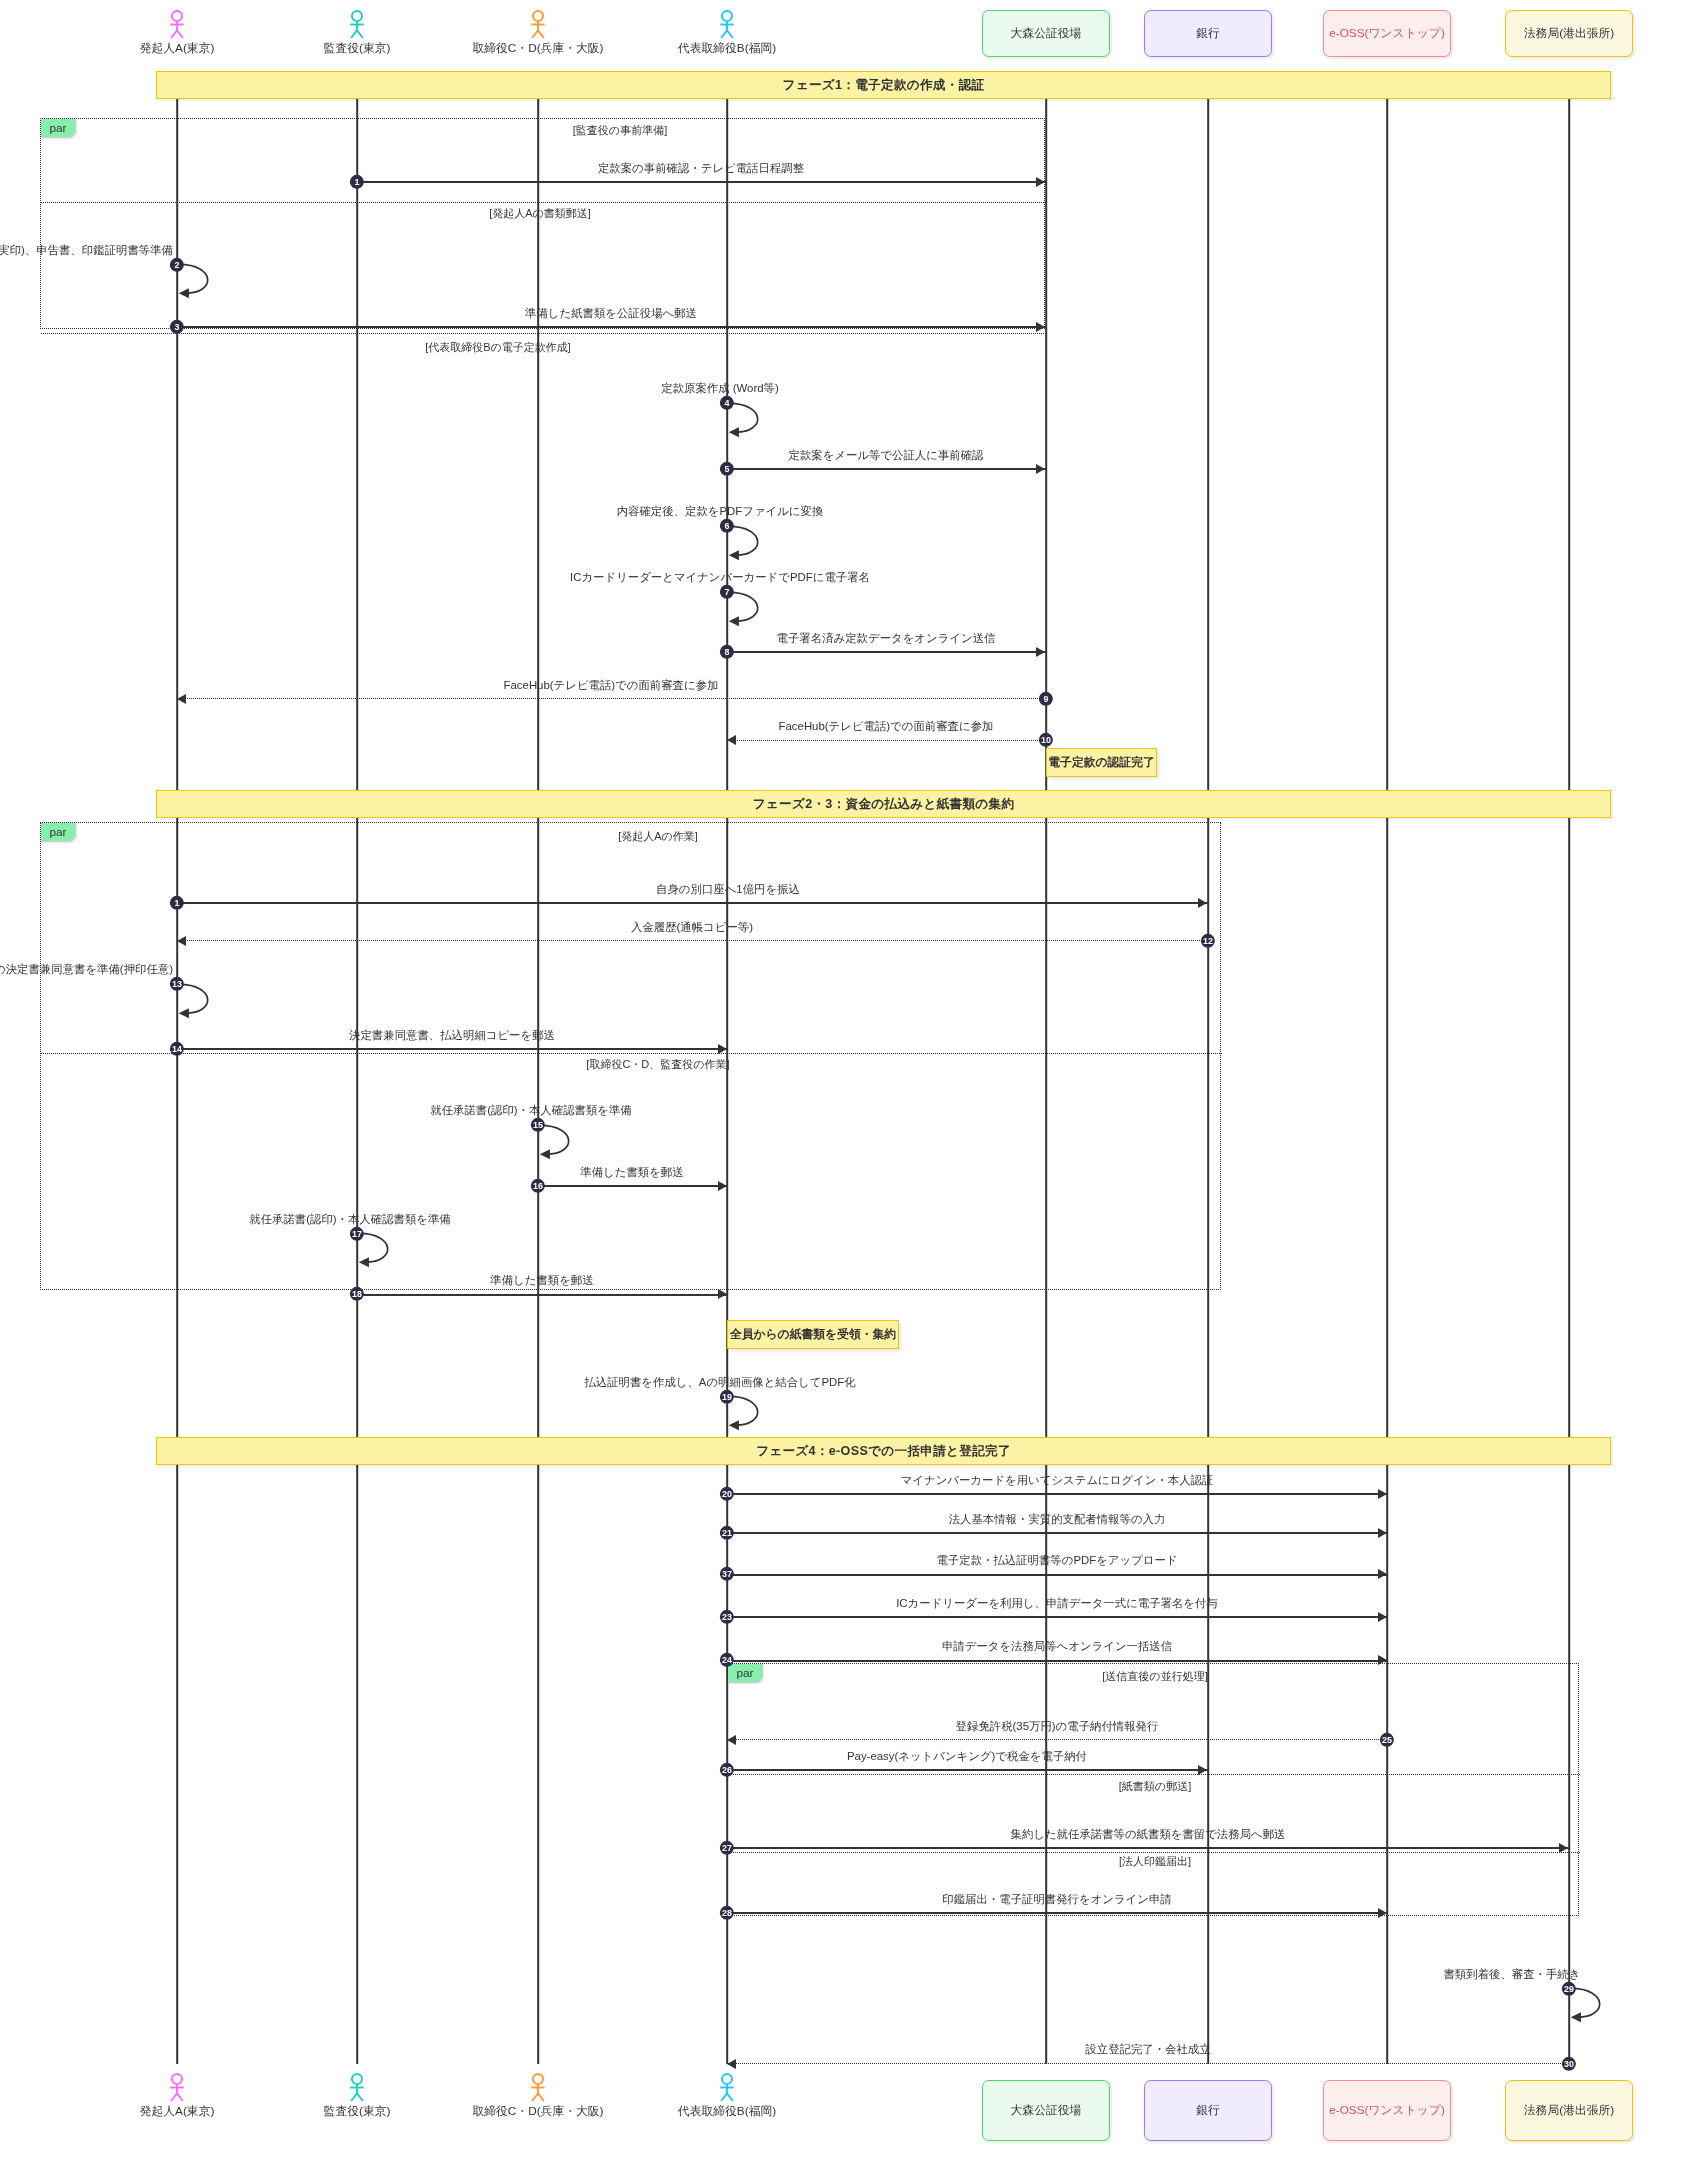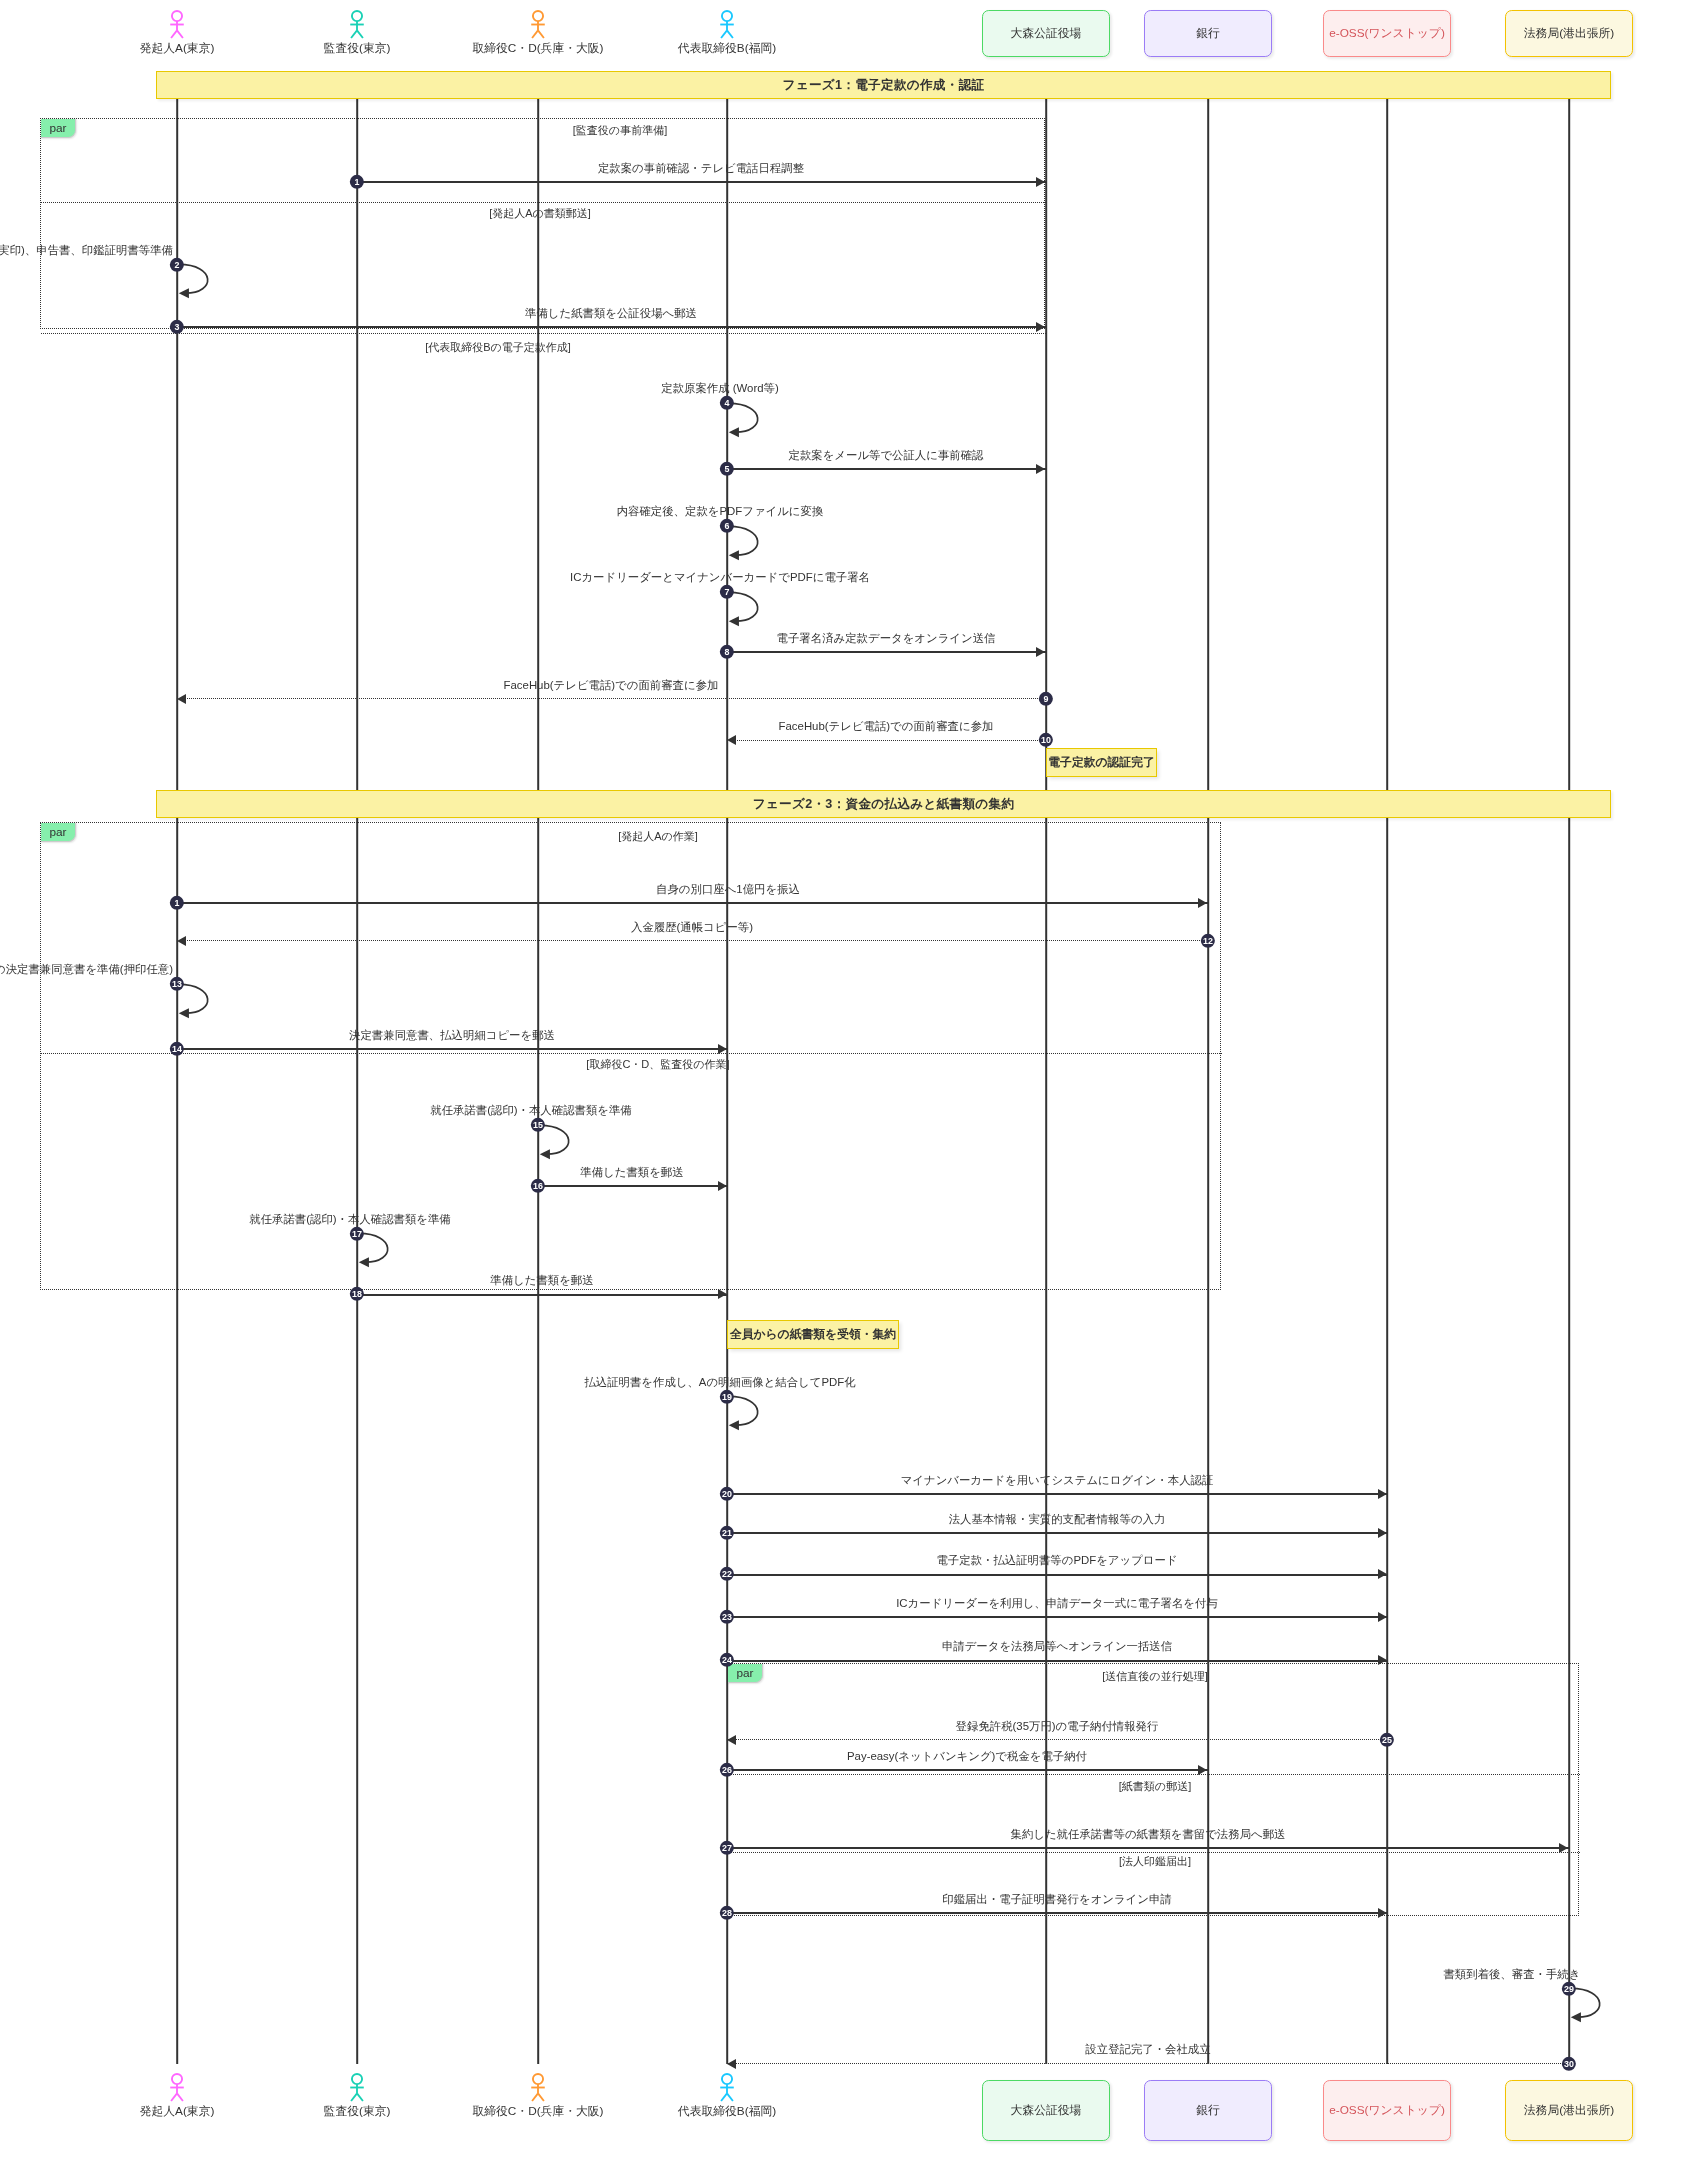--- a/index.html
+++ b/index.html
@@ -170,20 +170,21 @@
         </svg>
       </div>
       <div class="actor-label">代表取締役B(福岡)</div>
     </div>
     <div class="actor-box" style="left: 1046px; top: 2080px; width: 128px; height: 61px; background: rgb(234, 250, 239); border-color: rgb(76, 217, 100); color: rgb(51, 51, 51);">大森公証役場</div>
     <div class="actor-box" style="left: 1208px; top: 2080px; width: 128px; height: 61px; background: rgb(240, 236, 254); border-color: rgb(155, 124, 246); color: rgb(51, 51, 51);">銀行</div>
     <div class="actor-box" style="left: 1387px; top: 2080px; width: 128px; height: 61px; background: rgb(253, 238, 238); border-color: rgb(250, 138, 138); color: rgb(212, 84, 90);">e-OSS(ワンストップ)</div>
     <div class="actor-box" style="left: 1569px; top: 2080px; width: 128px; height: 61px; background: rgb(252, 248, 224); border-color: rgb(243, 194, 0); color: rgb(51, 51, 51);">法務局(港出張所)</div>
     <div class="phase" style="left: 156px; top: 71px; width: 1455px; height: 28px;">フェーズ1：電子定款の作成・認証</div>
     <div class="phase" style="left: 156px; top: 790px; width: 1455px; height: 28px;">フェーズ2・3：資金の払込みと紙書類の集約</div>
+    <div class="phase" style="left: 156px; top: 1437px; width: 1455px; height: 28px;">フェーズ4：e-OSSでの一括申請と登記完了</div>
     <div class="par" style="left: 40px; top: 118px; width: 1005px; height: 211px;">
       <div class="par-tag">par</div>
       <div class="par-div" style="left: 0px; top: 83px; width: 1005px;"></div>
       <div class="par-div" style="left: 0px; top: 214px; width: 1005px;"></div>
     </div>
     <div class="par-cond" style="left: 620px; top: 123px;">[監査役の事前準備]</div>
     <div class="par-cond" style="left: 540px; top: 206px;">[発起人Aの書類郵送]</div>
     <div class="par-cond" style="left: 498px; top: 340px;">[代表取締役Bの電子定款作成]</div>
     <div class="par" style="left: 40px; top: 822px; width: 1181px; height: 468px;">
       <div class="par-tag">par</div>
@@ -311,21 +312,21 @@
     <div class="arrow right" style="left: 1378px; top: 1489px;"></div>
     <div class="msg-label" style="left: 1057px; top: 1473px;">マイナンバーカードを用いてシステムにログイン・本人認証</div>
     <div class="seqnum" style="left: 727px; top: 1494px;">20</div>
     <div class="msg" style="left: 727px; top: 1532px; width: 660px;"></div>
     <div class="arrow right" style="left: 1378px; top: 1528px;"></div>
     <div class="msg-label" style="left: 1057px; top: 1512px;">法人基本情報・実質的支配者情報等の入力</div>
     <div class="seqnum" style="left: 727px; top: 1533px;">21</div>
     <div class="msg" style="left: 727px; top: 1574px; width: 660px;"></div>
     <div class="arrow right" style="left: 1378px; top: 1569px;"></div>
     <div class="msg-label" style="left: 1057px; top: 1553px;">電子定款・払込証明書等のPDFをアップロード</div>
-    <div class="seqnum" style="left: 727px; top: 1574px;">22</div>
+    <div class="seqnum" style="left: 727px; top: 1574px;">37</div>
     <div class="msg" style="left: 727px; top: 1616px; width: 660px;"></div>
     <div class="arrow right" style="left: 1378px; top: 1612px;"></div>
     <div class="msg-label" style="left: 1057px; top: 1596px;">ICカードリーダーを利用し、申請データ一式に電子署名を付与</div>
     <div class="seqnum" style="left: 727px; top: 1617px;">23</div>
     <div class="msg" style="left: 727px; top: 1660px; width: 660px;"></div>
     <div class="arrow right" style="left: 1378px; top: 1655px;"></div>
     <div class="msg-label" style="left: 1057px; top: 1639px;">申請データを法務局等へオンライン一括送信</div>
     <div class="seqnum" style="left: 727px; top: 1660px;">24</div>
     <div class="msg dashed" style="left: 727px; top: 1739px; width: 660px;"></div>
     <div class="arrow left" style="left: 727px; top: 1735px;"></div>

